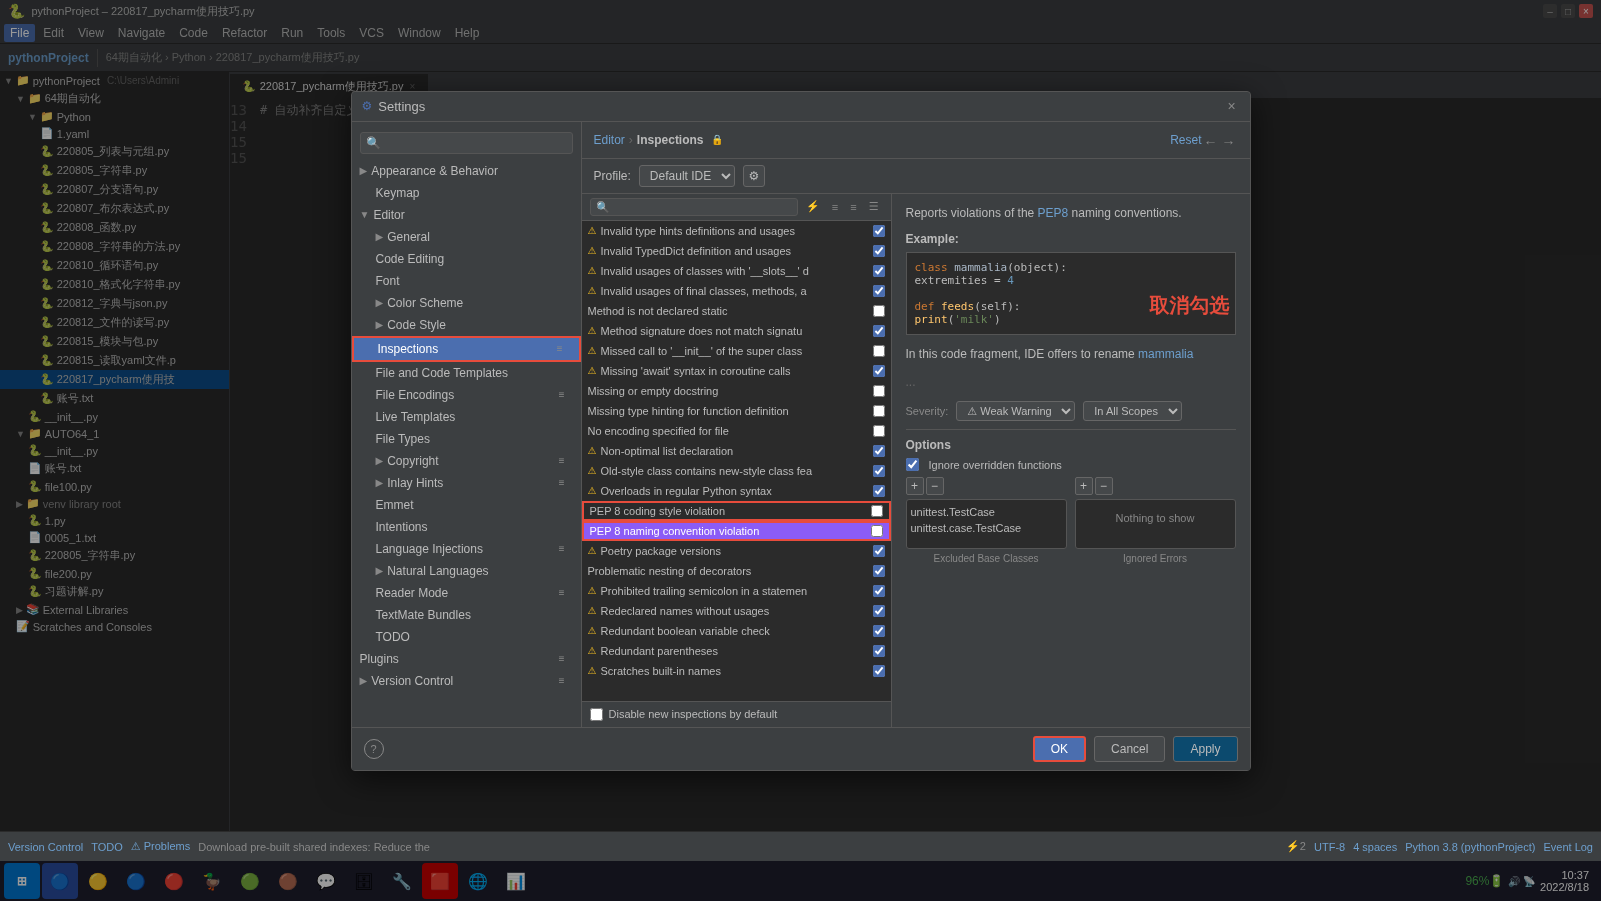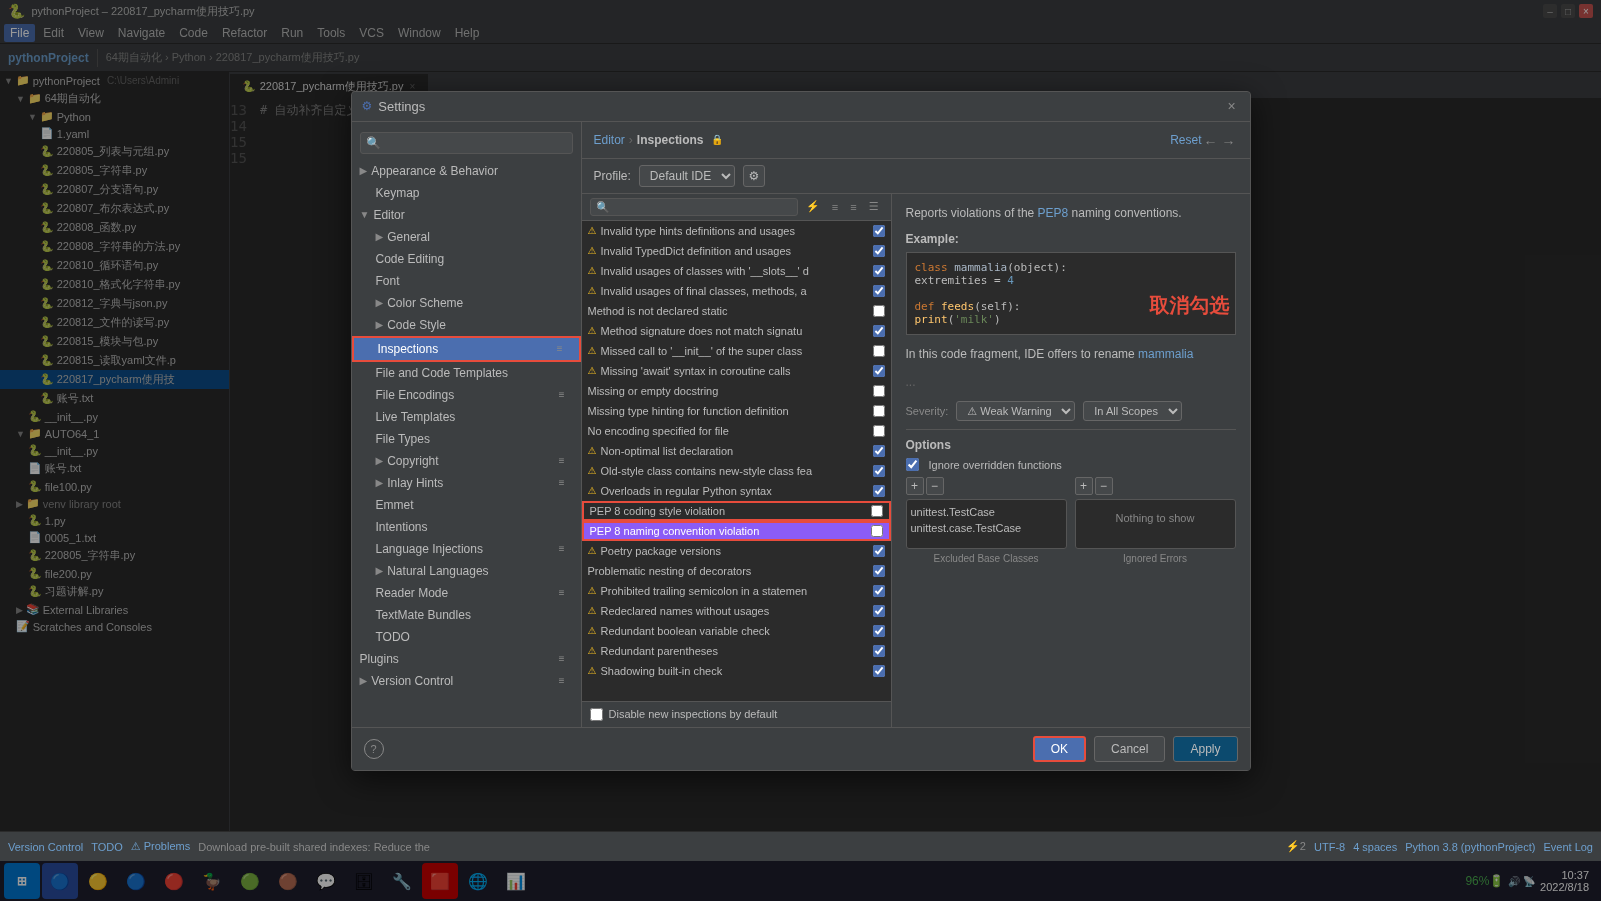--- a/index.html
+++ b/index.html
@@ -1159,21 +1159,21 @@
                 </div>
 
                 <div class="insp-item">
                   <span class="warn-icon">⚠</span>
                   <span class="insp-label">Redundant parentheses</span>
                   <input type="checkbox" class="insp-checkbox" checked="" style="">
                 </div>
 
                 <div class="insp-item">
                   <span class="warn-icon">⚠</span>
-                  <span class="insp-label">Shadowing built-in check</span>
+                  <span class="insp-label">Scratches built-in names</span>
                   <input type="checkbox" class="insp-checkbox" checked="" style="">
                 </div>
 
               </div>
 
               <div class="disable-bar">
                 <input type="checkbox" class="disable-checkbox" style="">
                 <span class="disable-label">Disable new inspections by default</span>
               </div>
 

